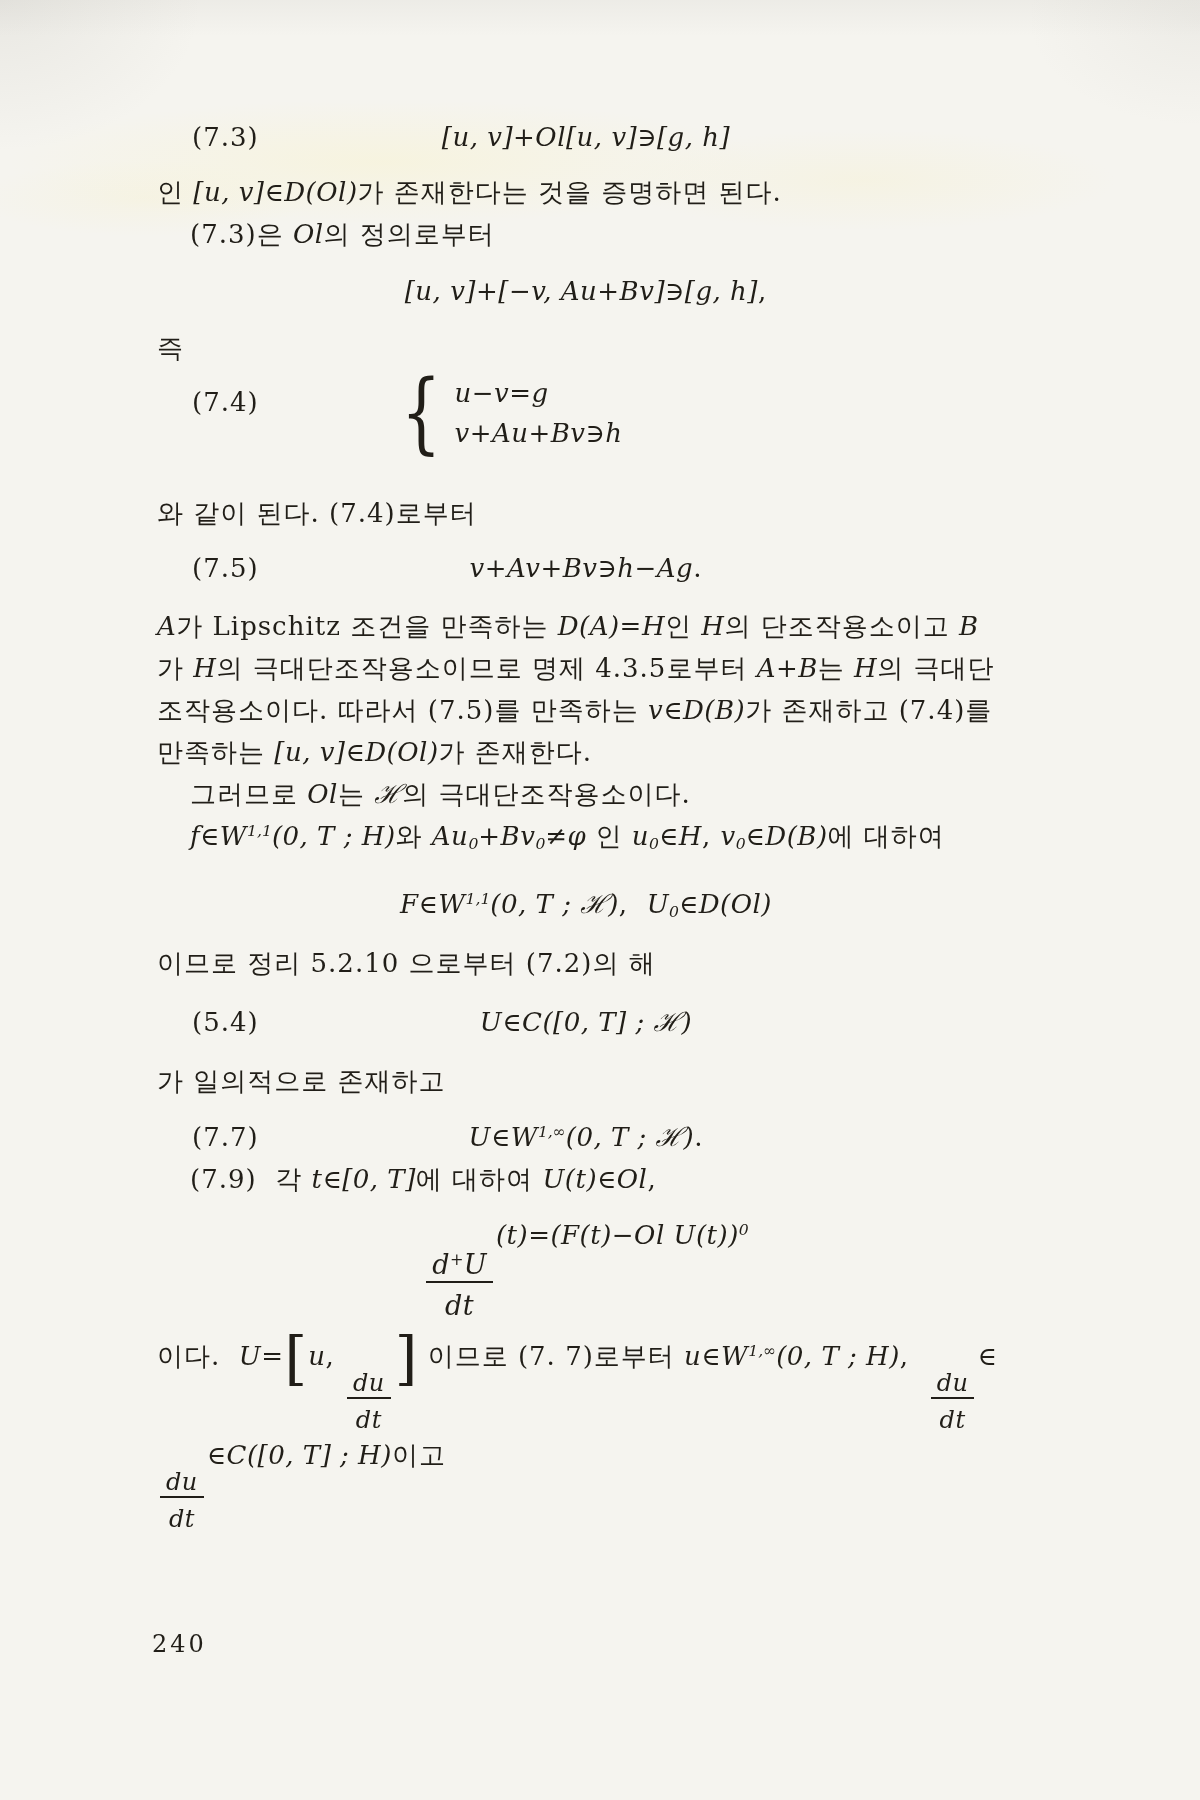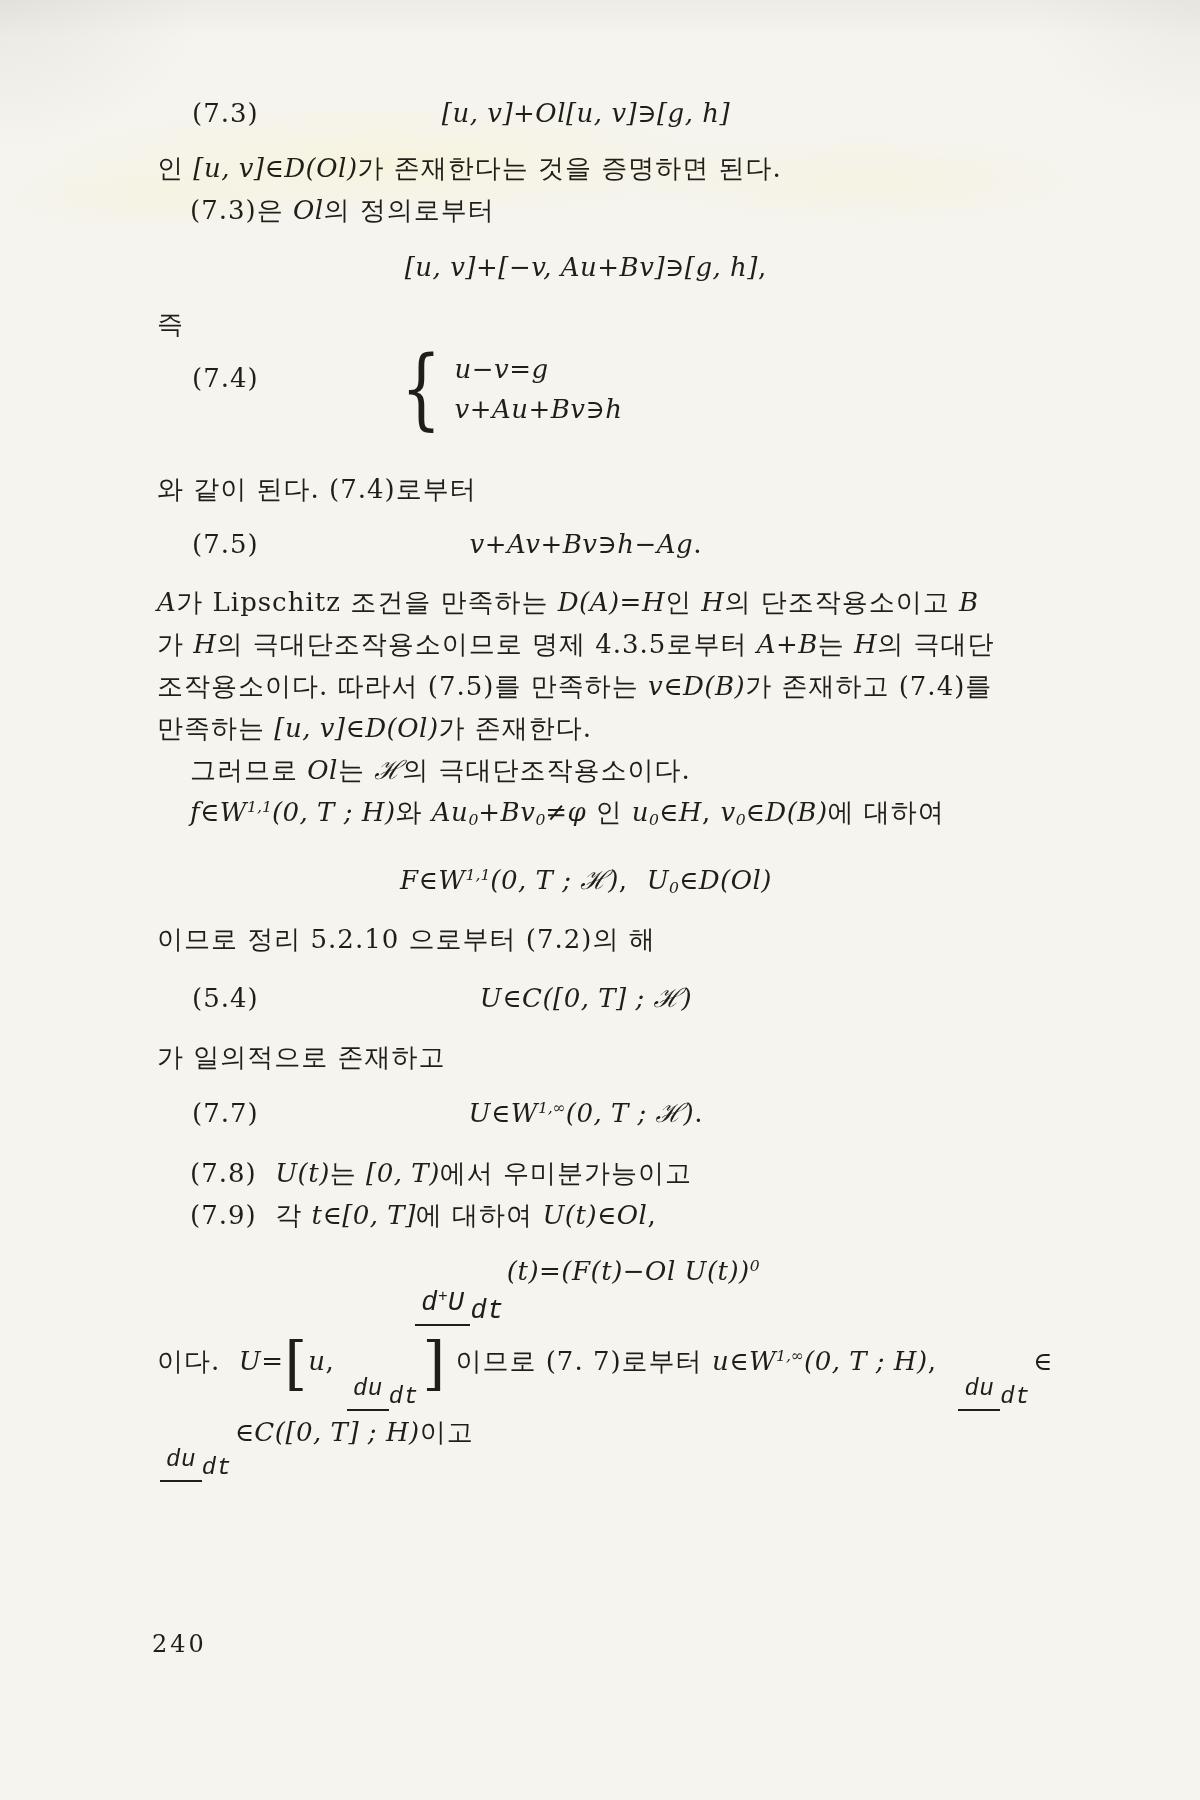--- a/index.html
+++ b/index.html
@@ -39,23 +39,23 @@
   .bline { white-space: nowrap; }
   .indent { padding-left: 33px; }
   i { font-style: italic; letter-spacing: 0.5px; }
   sup, sub { font-size: 60%; letter-spacing: 0; line-height: 0; }
   sup { vertical-align: 0.55em; }
   sub { vertical-align: -0.25em; }
   .eqrow { position: relative; text-align: center; white-space: nowrap; }
   .eqlabel { position: absolute; left: 35px; top: 0; }
   
   .frac {
-    display: inline-flex; flex-direction: row;
+    display: inline-flex; flex-direction: column;
     text-align: center; vertical-align: -1.05em;
-    line-height: 1.12; font-size: 24px; margin: 0 3px; font-family: Liberation Mono, monospace;
+    line-height: 1.12; font-size: 24px; margin: 0 3px;
   }
   .frac .fn { border-bottom: 2px solid #211e18; padding: 0 6px 1px; }
   .frac .fd { padding-top: 8px; }
   .dfrac { font-size: 27px; vertical-align: -1.1em; }
   
   .bb {
     font-size: 58px; line-height: 1; font-weight: 400;
     vertical-align: -0.22em; letter-spacing: 0; margin: 0 1px;
   }
   
@@ -72,21 +72,21 @@
     position: absolute; left: 152px; top: 1630px;
     font-size: 24px; letter-spacing: 3px;
   }
 </style>
 </head>
 <body>
 
 <div class="page">
   <div class="content">
 
-    <div class="eqrow" style="margin-top:92px">
+    <div class="eqrow" style="margin-top:116px">
       <span class="eqlabel">(7.3)</span>
       <span class="eqmath"><i>[u, v]+Ol[u, v]∋[g, h]</i></span>
     </div>
 
     <div class="bline" style="margin-top:13px">인 <i>[u, v]∈D(Ol)</i>가 존재한다는 것을 증명하면 된다.</div>
 
     <div class="bline indent">(7.3)은 <i>Ol</i>의 정의로부터</div>
 
     <div class="eqrow" style="margin-top:15px"><i>[u, v]+[−v, Au+Bv]∋[g, h]</i>,</div>
 
@@ -129,21 +129,20 @@
       <span class="eqmath"><i>U∈C([0, T] ; ℋ)</i></span>
     </div>
 
     <div class="bline" style="margin-top:17px">가 일의적으로 존재하고</div>
 
     <div class="eqrow" style="margin-top:14px">
       <span class="eqlabel">(7.7)</span>
       <span class="eqmath"><i>U∈W<sup>1,∞</sup>(0, T ; ℋ)</i>.</span>
     </div>
 
-    <div class="bline indent" style="margin-top:18px">(7.8)&nbsp; <i>U(t)</i>는 <i>[0, T)</i>에서 우미분가능이고</div>
     <div class="bline indent">(7.9)&nbsp; 각 <i>t∈[0, T]</i>에 대하여 <i>U(t)∈Ol</i>,</div>
 
     <div class="eqrow" style="margin-top:14px"><span class="frac dfrac">
           <span class="fn"><i>d<sup>+</sup>U</i></span>
           <span class="fd"><i>dt</i></span>
         </span><i>(t)=(F(t)−Ol U(t))<sup>0</sup></i></div>
 
     <div class="bline" style="margin-top:8px">이다.&nbsp; <i>U=</i><span class="bb">[</span><i>u</i>, <span class="frac">
           <span class="fn"><i>du</i></span>
           <span class="fd"><i>dt</i></span>

